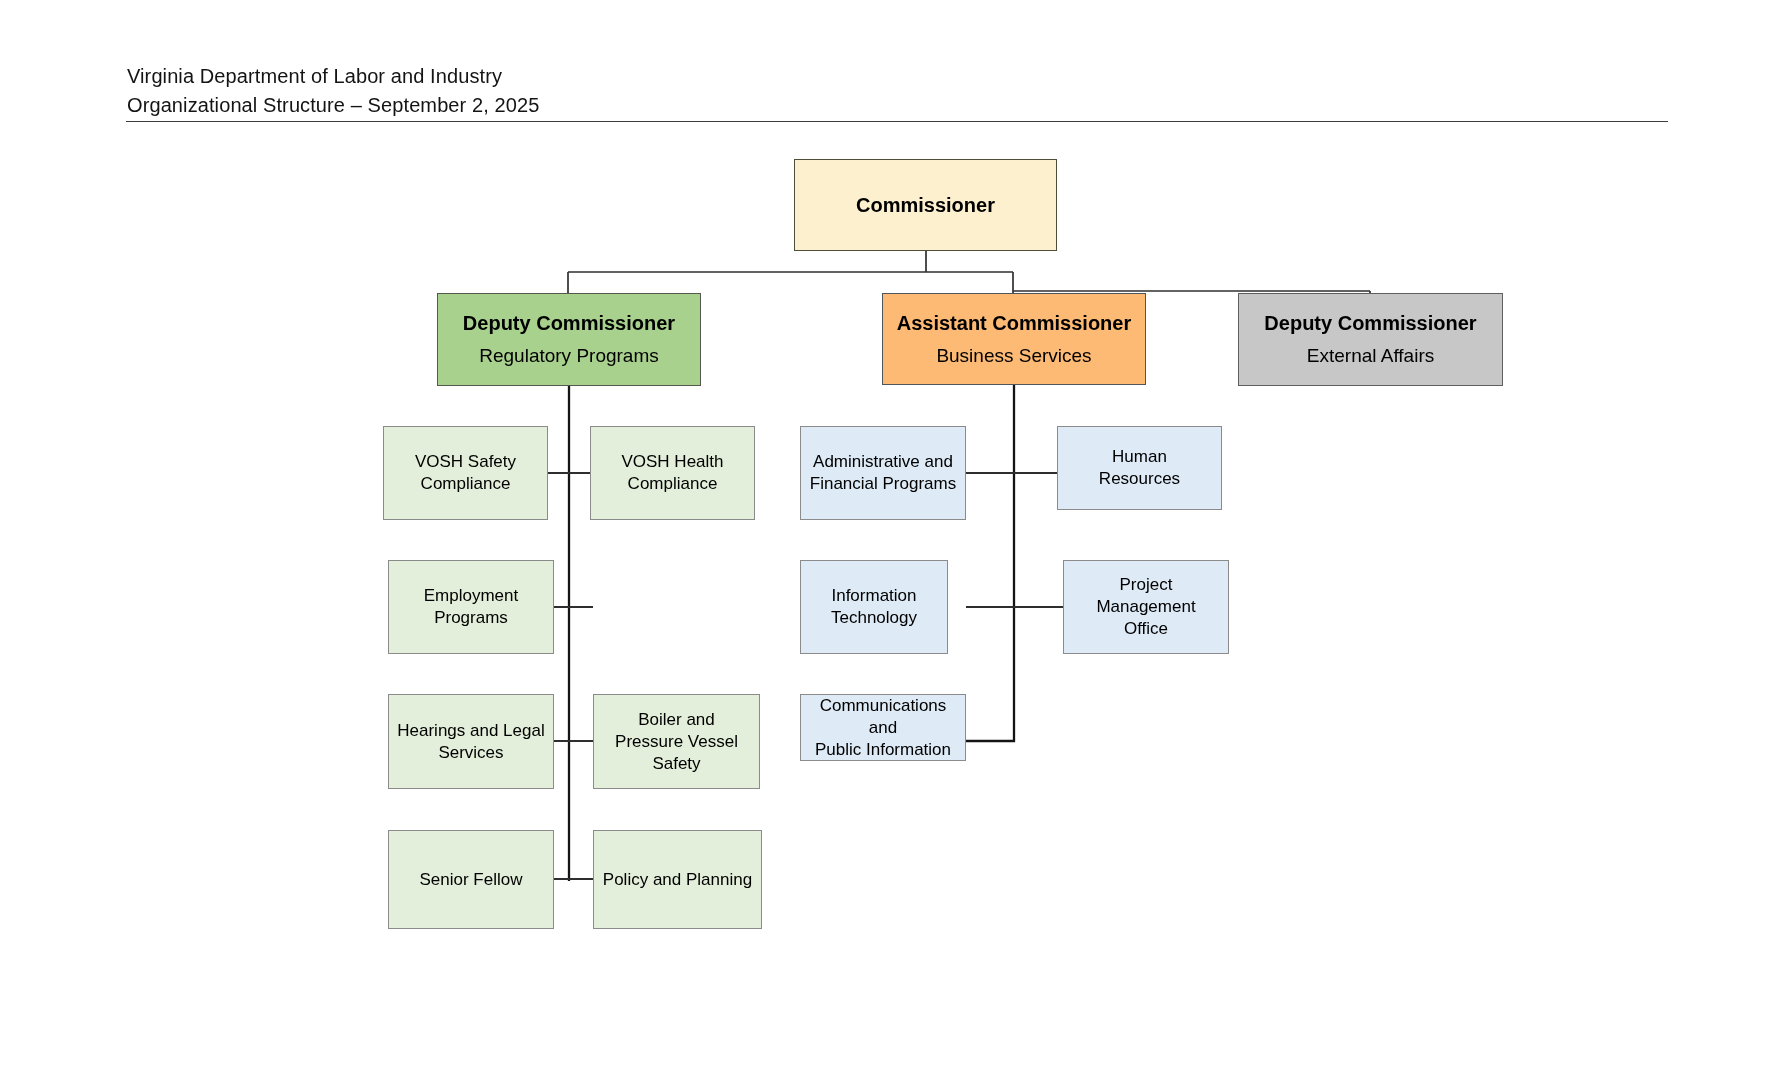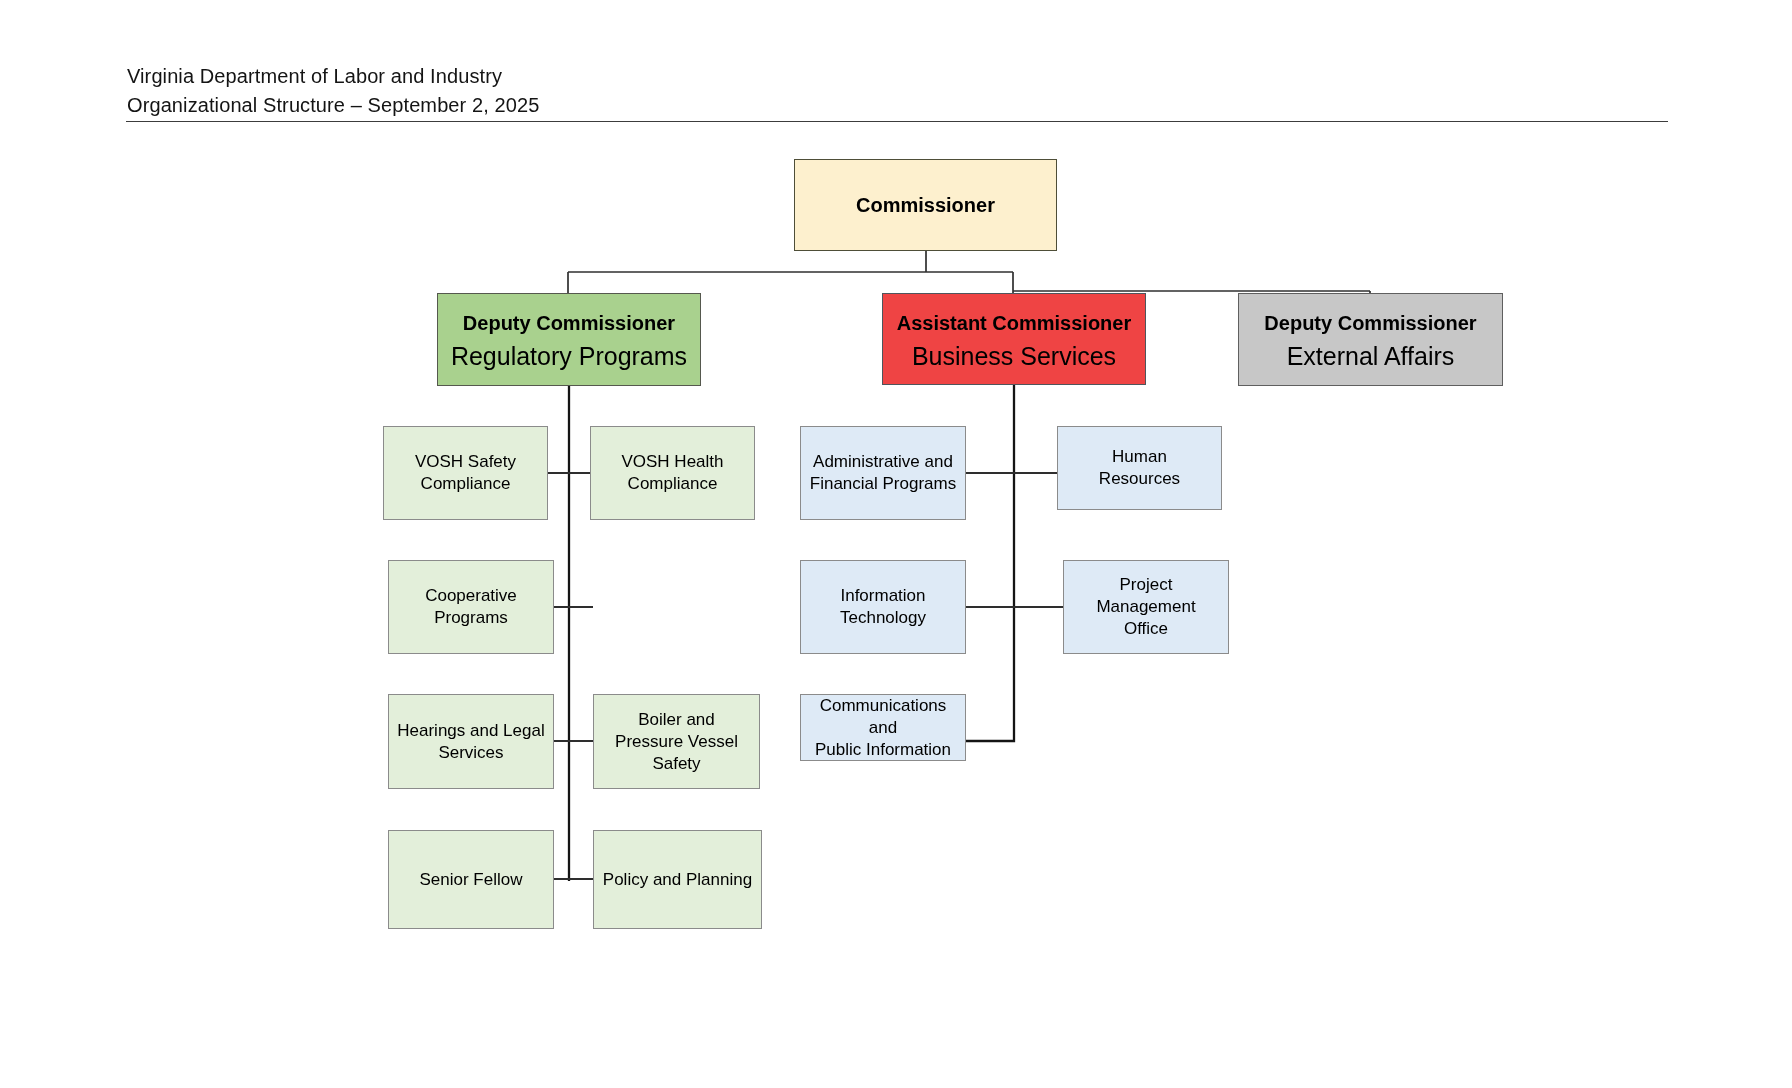--- a/index.html
+++ b/index.html
@@ -14,40 +14,40 @@
   svg.wires{position:absolute;left:0;top:0;width:1792px;height:1088px;}
 
   
   .node{position:absolute;box-sizing:border-box;display:flex;flex-direction:column;align-items:center;justify-content:center;text-align:center;}
   .node .t{white-space:pre-line;}
 
   
   .lvl{border:1.6px solid #595950;}
   .n-comm{left:794px;top:159px;width:263px;height:92px;background:#FDF0CE;border-color:#4e4e38;}
   .n-reg {left:437px;top:293px;width:264px;height:93px;background:#A9D18E;border-color:#55584e;}
-  .n-bus {left:882px;top:293px;width:264px;height:92px;background:#ef4444;border-color:#4f555c;}
+  .n-bus {left:882px;top:293px;width:264px;height:92px;background:#fdba74;border-color:#4f555c;}
   .n-ext {left:1238px;top:293px;width:265px;height:93px;background:#C7C7C7;border-color:#5f5f5f;}
   .lvl .title{font-size:20px;font-weight:700;line-height:24px;}
-  .lvl .sub{font-size:25px;line-height:24px;margin-top:9px;}
+  .lvl .sub{font-size:19px;line-height:24px;margin-top:9px;}
 
   
   .leaf{border:1.1px solid #8b8b8b;font-size:17px;line-height:22px;padding:4px;}
   .g{background:#E3EFDA;}
   .b{background:#DEEAF6;}
   .p-g1l{left:383px;top:426px;width:165px;height:94px;}
   .p-g1r{left:590px;top:426px;width:165px;height:94px;}
   .p-g2l{left:388px;top:560px;width:166px;height:94px;}
   .p-g2r{left:593px;top:560px;width:167px;height:94px;}
   .p-g3l{left:388px;top:694px;width:166px;height:95px;}
   .p-g3r{left:593px;top:694px;width:167px;height:95px;}
   .p-g4l{left:388px;top:830px;width:166px;height:99px;}
   .p-g4r{left:593px;top:830px;width:169px;height:99px;}
   .p-b1l{left:800px;top:426px;width:166px;height:94px;}
   .p-b1r{left:1057px;top:426px;width:165px;height:84px;}
-  .p-b2l{left:800px;top:560px;width:166px;height:94px;}
+  .p-b2l{left:800px;top:560px;width:148px;height:94px;}
   .p-b2r{left:1063px;top:560px;width:166px;height:94px;}
   .p-b3l{left:800px;top:694px;width:166px;height:67px;}
 </style>
 </head>
 <body>
 
 <div class="canvas">
 
   <div class="hdr">
     <div>Virginia Department of Labor and Industry</div>
@@ -82,21 +82,21 @@
 
   <div class="node leaf g p-g1l">
     <span class="t">VOSH Safety
 Compliance</span>
   </div>
   <div class="node leaf g p-g1r">
     <span class="t">VOSH Health
 Compliance</span>
   </div>
   <div class="node leaf g p-g2l">
-    <span class="t">Cooperative
+    <span class="t">Employment
 Programs</span>
   </div>
   <div class="node leaf g p-g3l">
     <span class="t">Hearings and Legal
 Services</span>
   </div>
   <div class="node leaf g p-g3r">
     <span class="t">Boiler and
 Pressure Vessel
 Safety</span>

